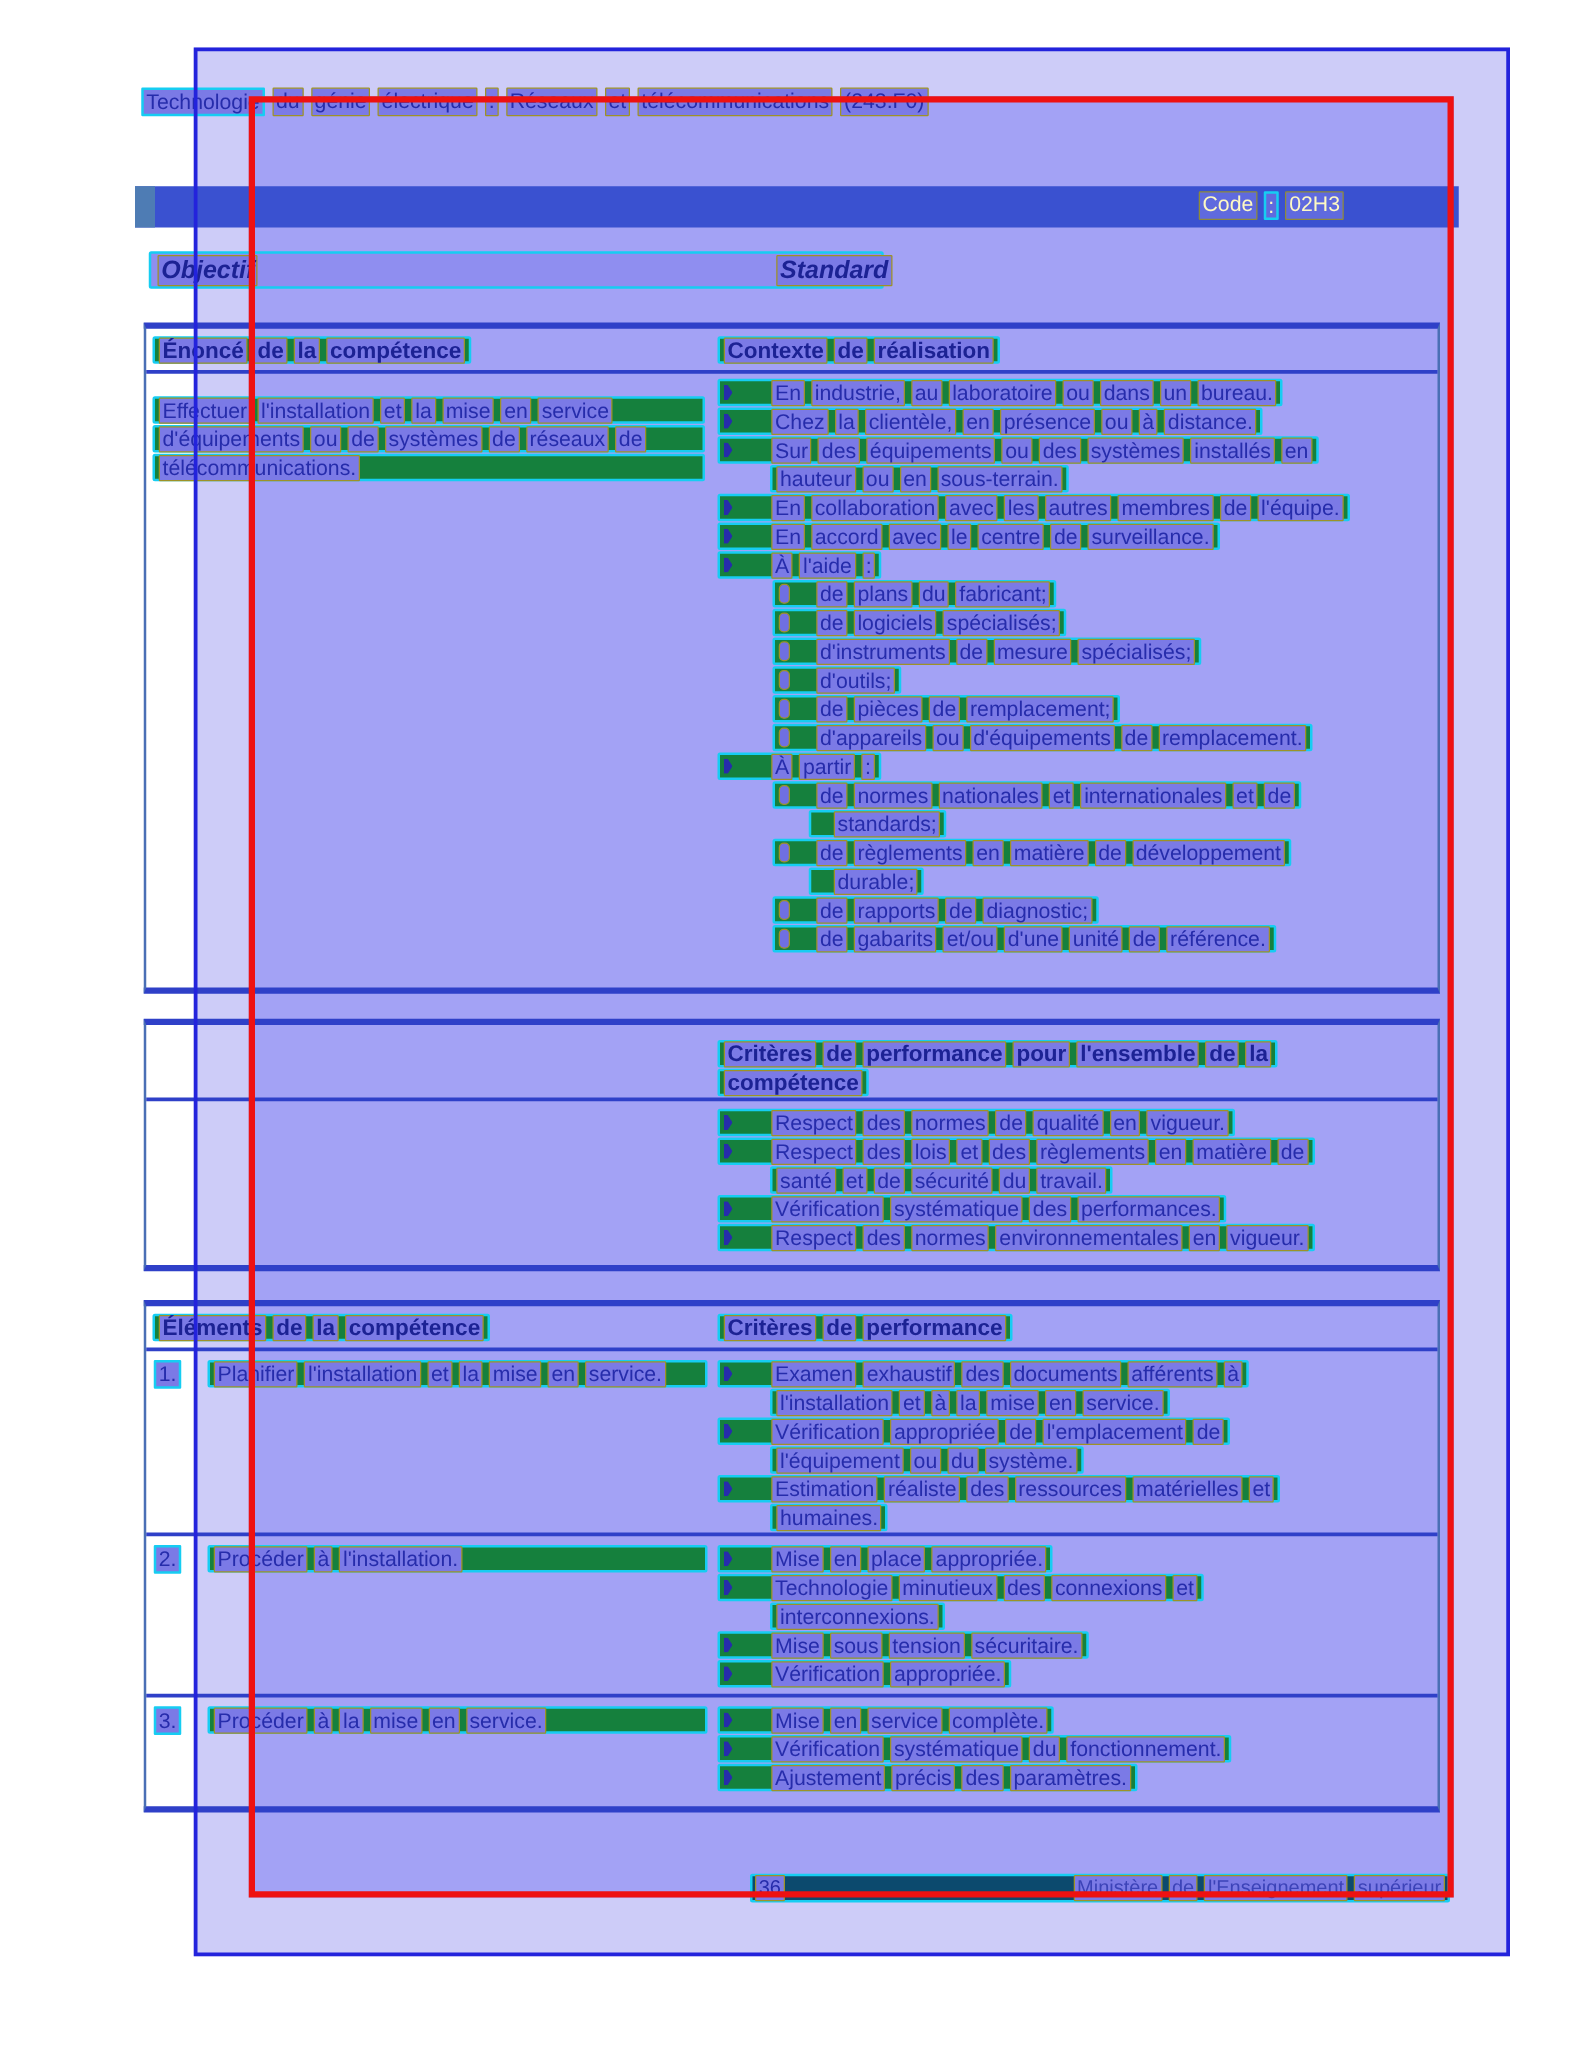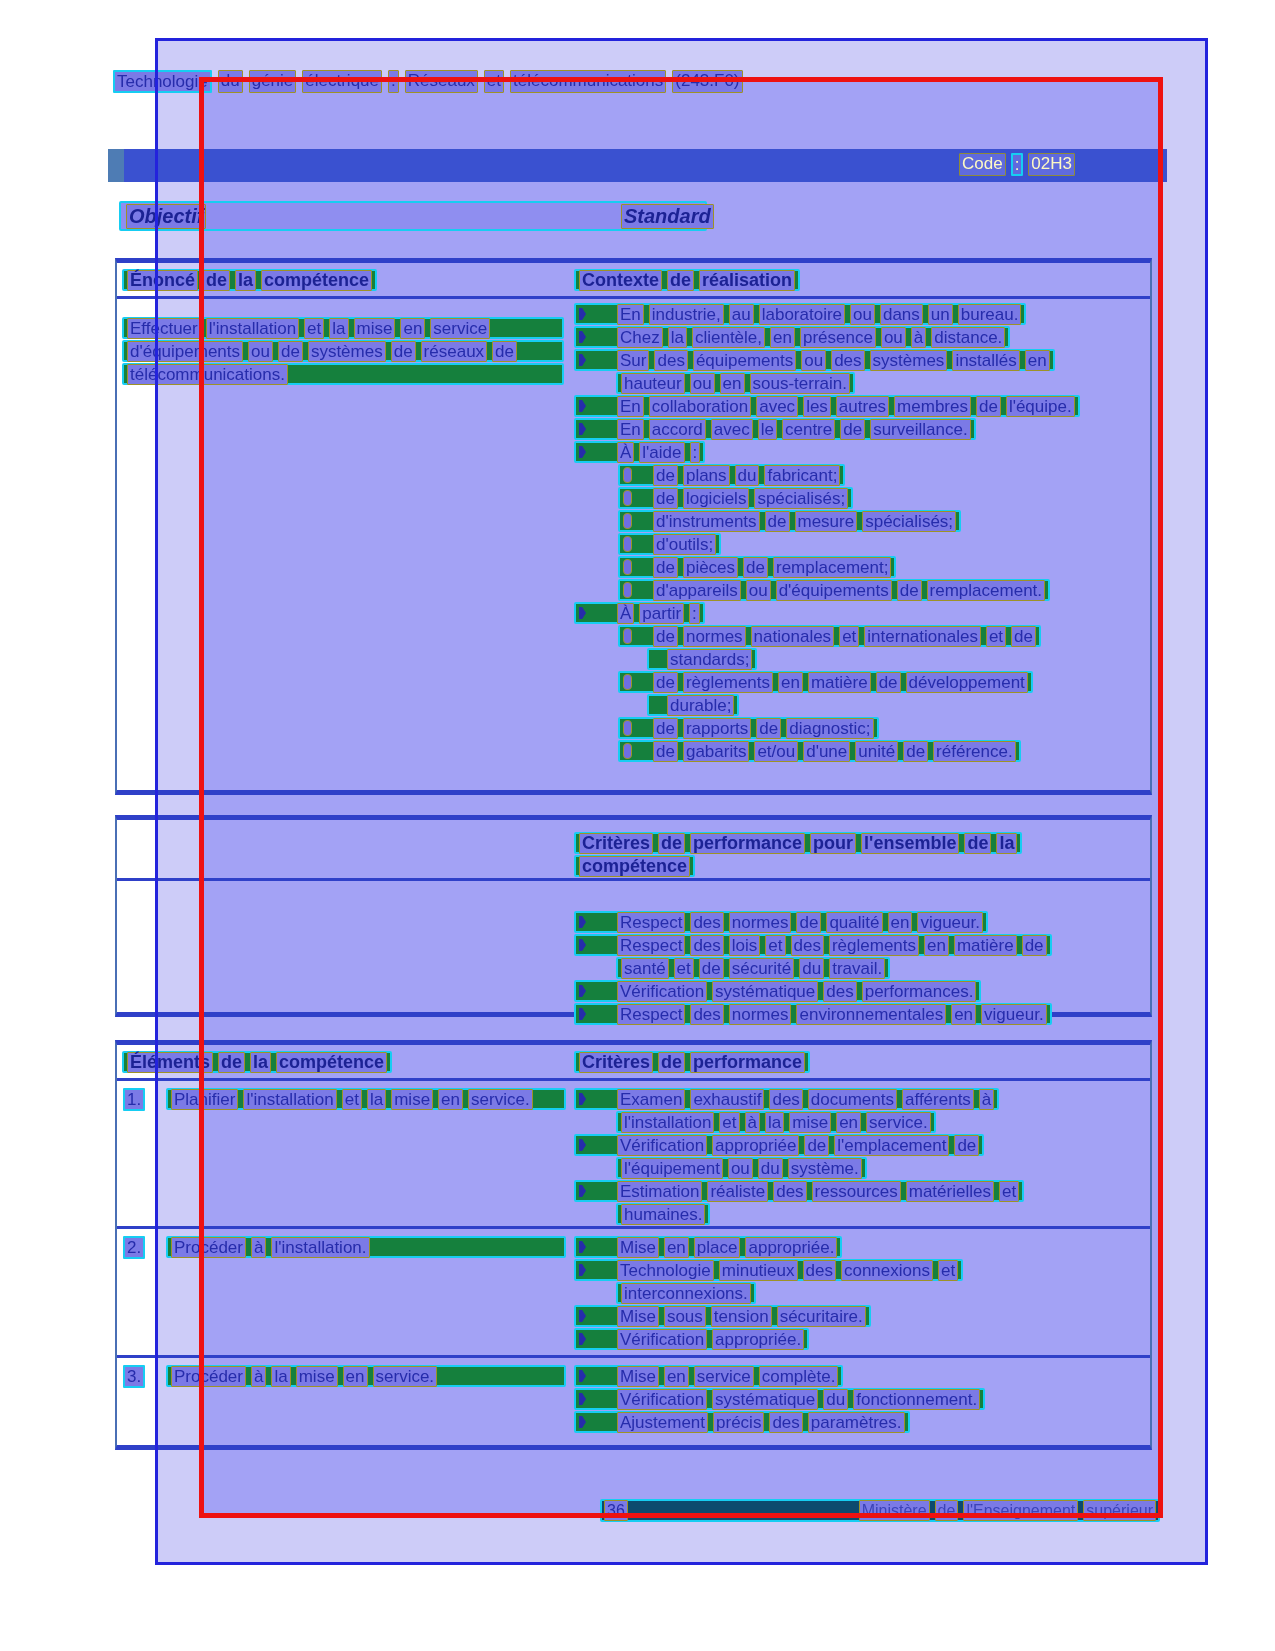--- a/index.html
+++ b/index.html
@@ -309,21 +309,21 @@
             <span class="w">de</span>
             <span class="w">la</span>
           </div>
           <div class="ln hd">
             <span class="w">compétence</span>
           </div>
         </div>
     </div>
     <div class="tbody">
       <div></div>
-      <div style="padding-top:30px;">
+      <div style="padding-top:6px;">
           <div class="ln">
             <span class="mk-sq"></span>
             <span class="w">Respect</span>
             <span class="w">des</span>
             <span class="w">normes</span>
             <span class="w">de</span>
             <span class="w">qualité</span>
             <span class="w">en</span>
             <span class="w">vigueur.</span>
           </div>

